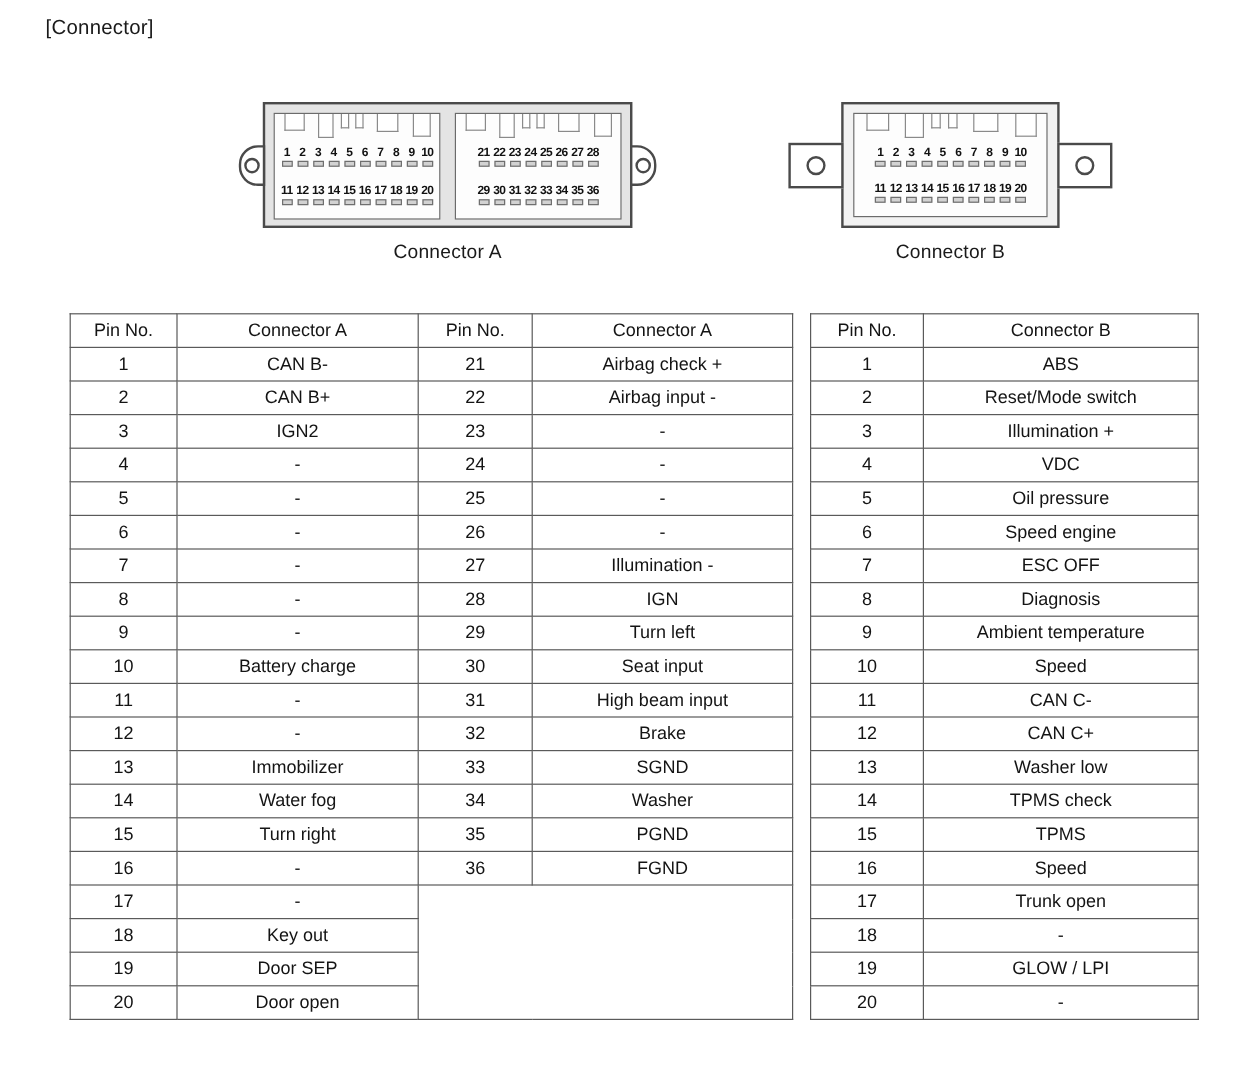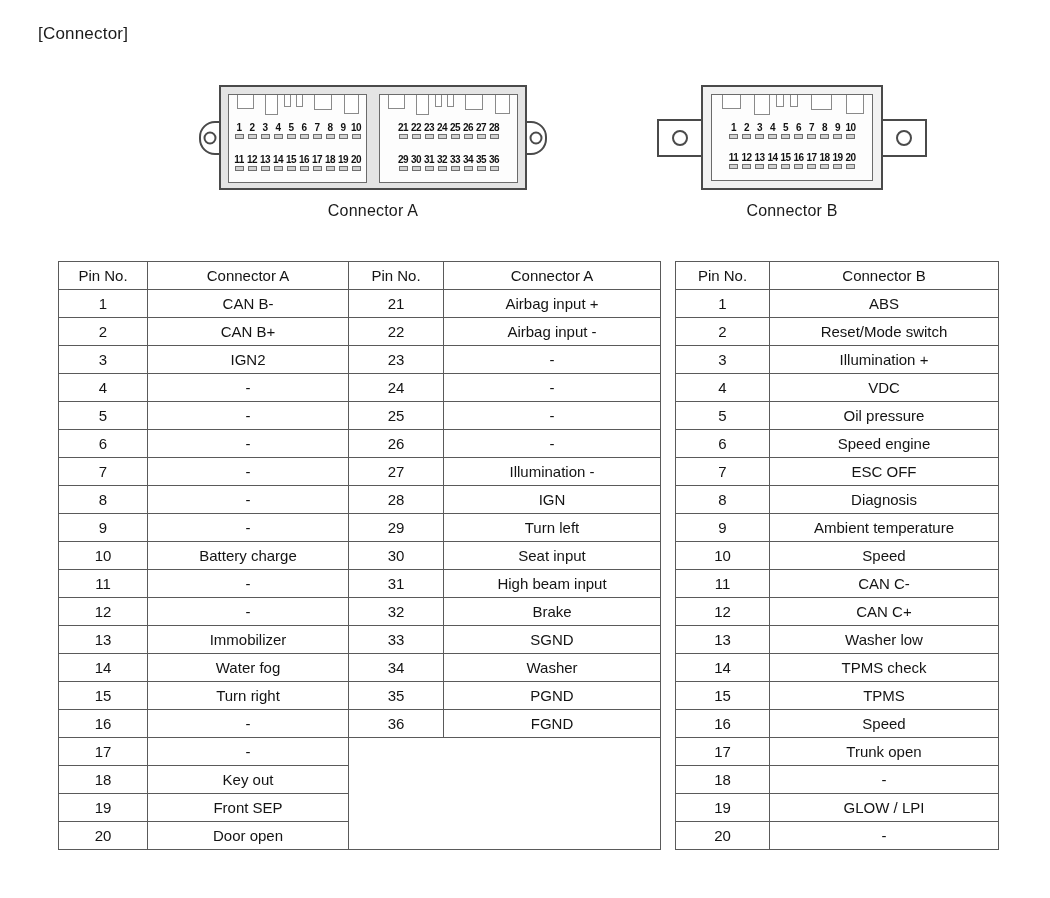--- a/index.html
+++ b/index.html
@@ -13,21 +13,21 @@
     position: relative;
     font-family: "Liberation Sans", sans-serif;
     color: #000000;
     overflow: hidden;
   }
 
   
   .page-heading {
     position: absolute;
     left: 38px;
-    top: 24px;
+    top: 13px;
     font-size: 17px;
     letter-spacing: 0.2px;
     color: #1a1a1a;
   }
 
   
   .diagram-area {
     position: absolute;
     left: 0;
     top: 80px;
@@ -524,21 +524,21 @@
       <th class="c-sig">Connector A</th>
       <th class="c-pin2">Pin No.</th>
       <th class="c-sig2">Connector A</th>
     </tr>
   </thead>
   <tbody id="table-a-body">
       <tr>
         <td class="c-pin">1</td>
         <td class="c-sig">CAN B-</td>
         <td class="c-pin2">21</td>
-        <td class="c-sig2">Airbag input +</td>
+        <td class="c-sig2">Airbag check +</td>
       </tr>
       <tr>
         <td class="c-pin">2</td>
         <td class="c-sig">CAN B+</td>
         <td class="c-pin2">22</td>
         <td class="c-sig2">Airbag input -</td>
       </tr>
       <tr>
         <td class="c-pin">3</td>
         <td class="c-sig">IGN2</td>
@@ -627,21 +627,21 @@
         <td class="c-pin">17</td>
         <td class="c-sig">-</td>
         <td colspan="2" rowspan="4"></td>
       </tr>
       <tr>
         <td class="c-pin">18</td>
         <td class="c-sig">Key out</td>
       </tr>
       <tr>
         <td class="c-pin">19</td>
-        <td class="c-sig">Front SEP</td>
+        <td class="c-sig">Door SEP</td>
       </tr>
       <tr>
         <td class="c-pin">20</td>
         <td class="c-sig">Door open</td>
       </tr>
     </tbody>
 </table>
 
 <table class="pin-table" id="table-b">
   <thead>

